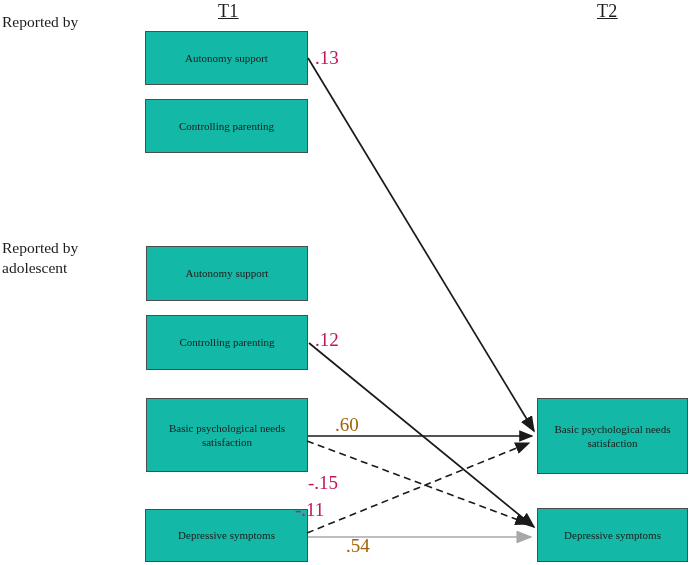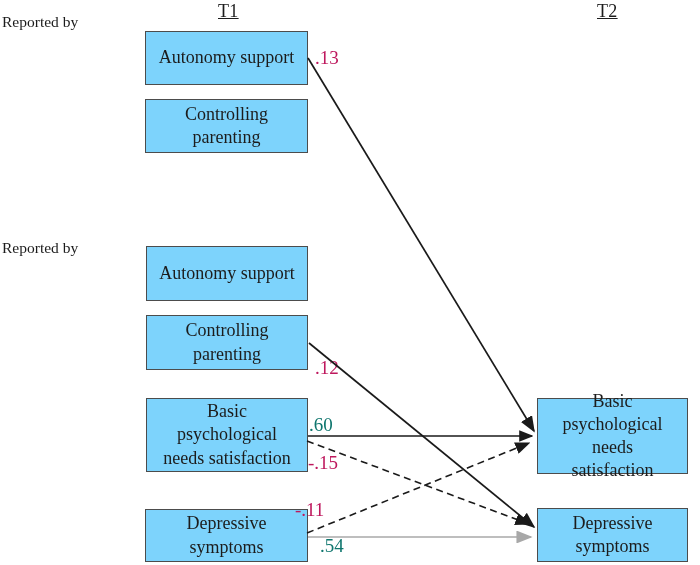--- a/index.html
+++ b/index.html
@@ -3,58 +3,59 @@
 <meta charset="utf-8">
 <style>
   html,body{margin:0;padding:0;background:#fff;}
   .canvas{
     position:relative;width:700px;height:565px;background:#ffffff;overflow:hidden;
     font-family:"Liberation Serif","DejaVu Serif",serif;color:#1c1c1c;
   }
   .col-header{position:absolute;font-size:18px;letter-spacing:.3px;}
   .reporter{position:absolute;font-size:15.5px;line-height:1.32;width:120px;margin-top:6px;}
   .box{
-    position:absolute;border:1.5px solid #4c4c4c;background:#7dd3fc;box-sizing:border-box;
+    position:absolute;border:1.5px solid #4c4c4c;background:#14b8a6;box-sizing:border-box;
     display:flex;align-items:center;justify-content:center;text-align:center;
-    font-size:18px;line-height:1.28;padding:3px 12px;
+    font-size:11px;line-height:1.28;padding:3px 12px;
   }
   .coef{position:absolute;font-size:19px;color:#be185d;}
-  .coef.gray{color:#0f766e;}
+  .coef.gray{color:#a16207;margin-left:26px;}
   svg.paths{position:absolute;left:0;top:0;pointer-events:none;}
 </style>
 </head>
 <body>
 
 <div class="canvas">
 
   <div class="col-header" style="left:218px;top:1px;text-decoration:underline;">T1</div>
   <div class="col-header" style="left:597px;top:1px;text-decoration:underline;">T2</div>
 
   <div class="reporter" style="left:2px;top:6px;">
     <div>Reported by</div>
   </div>
   <div class="reporter" style="left:2px;top:232px;">
     <div>Reported by</div>
+    <div>adolescent</div>
   </div>
 
   <div class="box" style="left:145px;top:31px;width:163px;height:54px;">Autonomy support</div>
   <div class="box" style="left:145px;top:99px;width:163px;height:54px;">Controlling parenting</div>
 
   <div class="box" style="left:146px;top:246px;width:162px;height:55px;">Autonomy support</div>
   <div class="box" style="left:146px;top:315px;width:162px;height:55px;">Controlling parenting</div>
   <div class="box" style="left:146px;top:398px;width:162px;height:74px;">Basic psychological needs satisfaction</div>
   <div class="box" style="left:145px;top:509px;width:163px;height:53px;">Depressive symptoms</div>
 
   <div class="box" style="left:537px;top:398px;width:151px;height:76px;">Basic psychological needs satisfaction</div>
   <div class="box" style="left:537px;top:508px;width:151px;height:54px;">Depressive symptoms</div>
 
   <div class="coef" style="left:315px;top:47px;">.13</div>
-  <div class="coef" style="left:315px;top:329px;margin-top:28px;">.12</div>
+  <div class="coef" style="left:315px;top:329px;">.12</div>
   <div class="coef gray" style="left:309px;top:414px;">.60</div>
-  <div class="coef" style="left:308px;top:452px;">-.15</div>
+  <div class="coef" style="left:308px;top:472px;">-.15</div>
   <div class="coef" style="left:295px;top:499px;">-.11</div>
   <div class="coef gray" style="left:320px;top:535px;">.54</div>
 
   <svg class="paths" width="700" height="565" viewBox="0 0 700 565">
     <defs>
       <marker id="ah-b" viewBox="0 0 10 8" refX="9" refY="4" markerWidth="9.5" markerHeight="7.6" orient="auto">
         <path d="M0,0 L10,4 L0,8 z" fill="#1a1a1a"></path>
       </marker>
       <marker id="ah-g" viewBox="0 0 10 8" refX="9" refY="4" markerWidth="9.5" markerHeight="7.6" orient="auto">
         <path d="M0,0 L10,4 L0,8 z" fill="#a8a8a8"></path>

